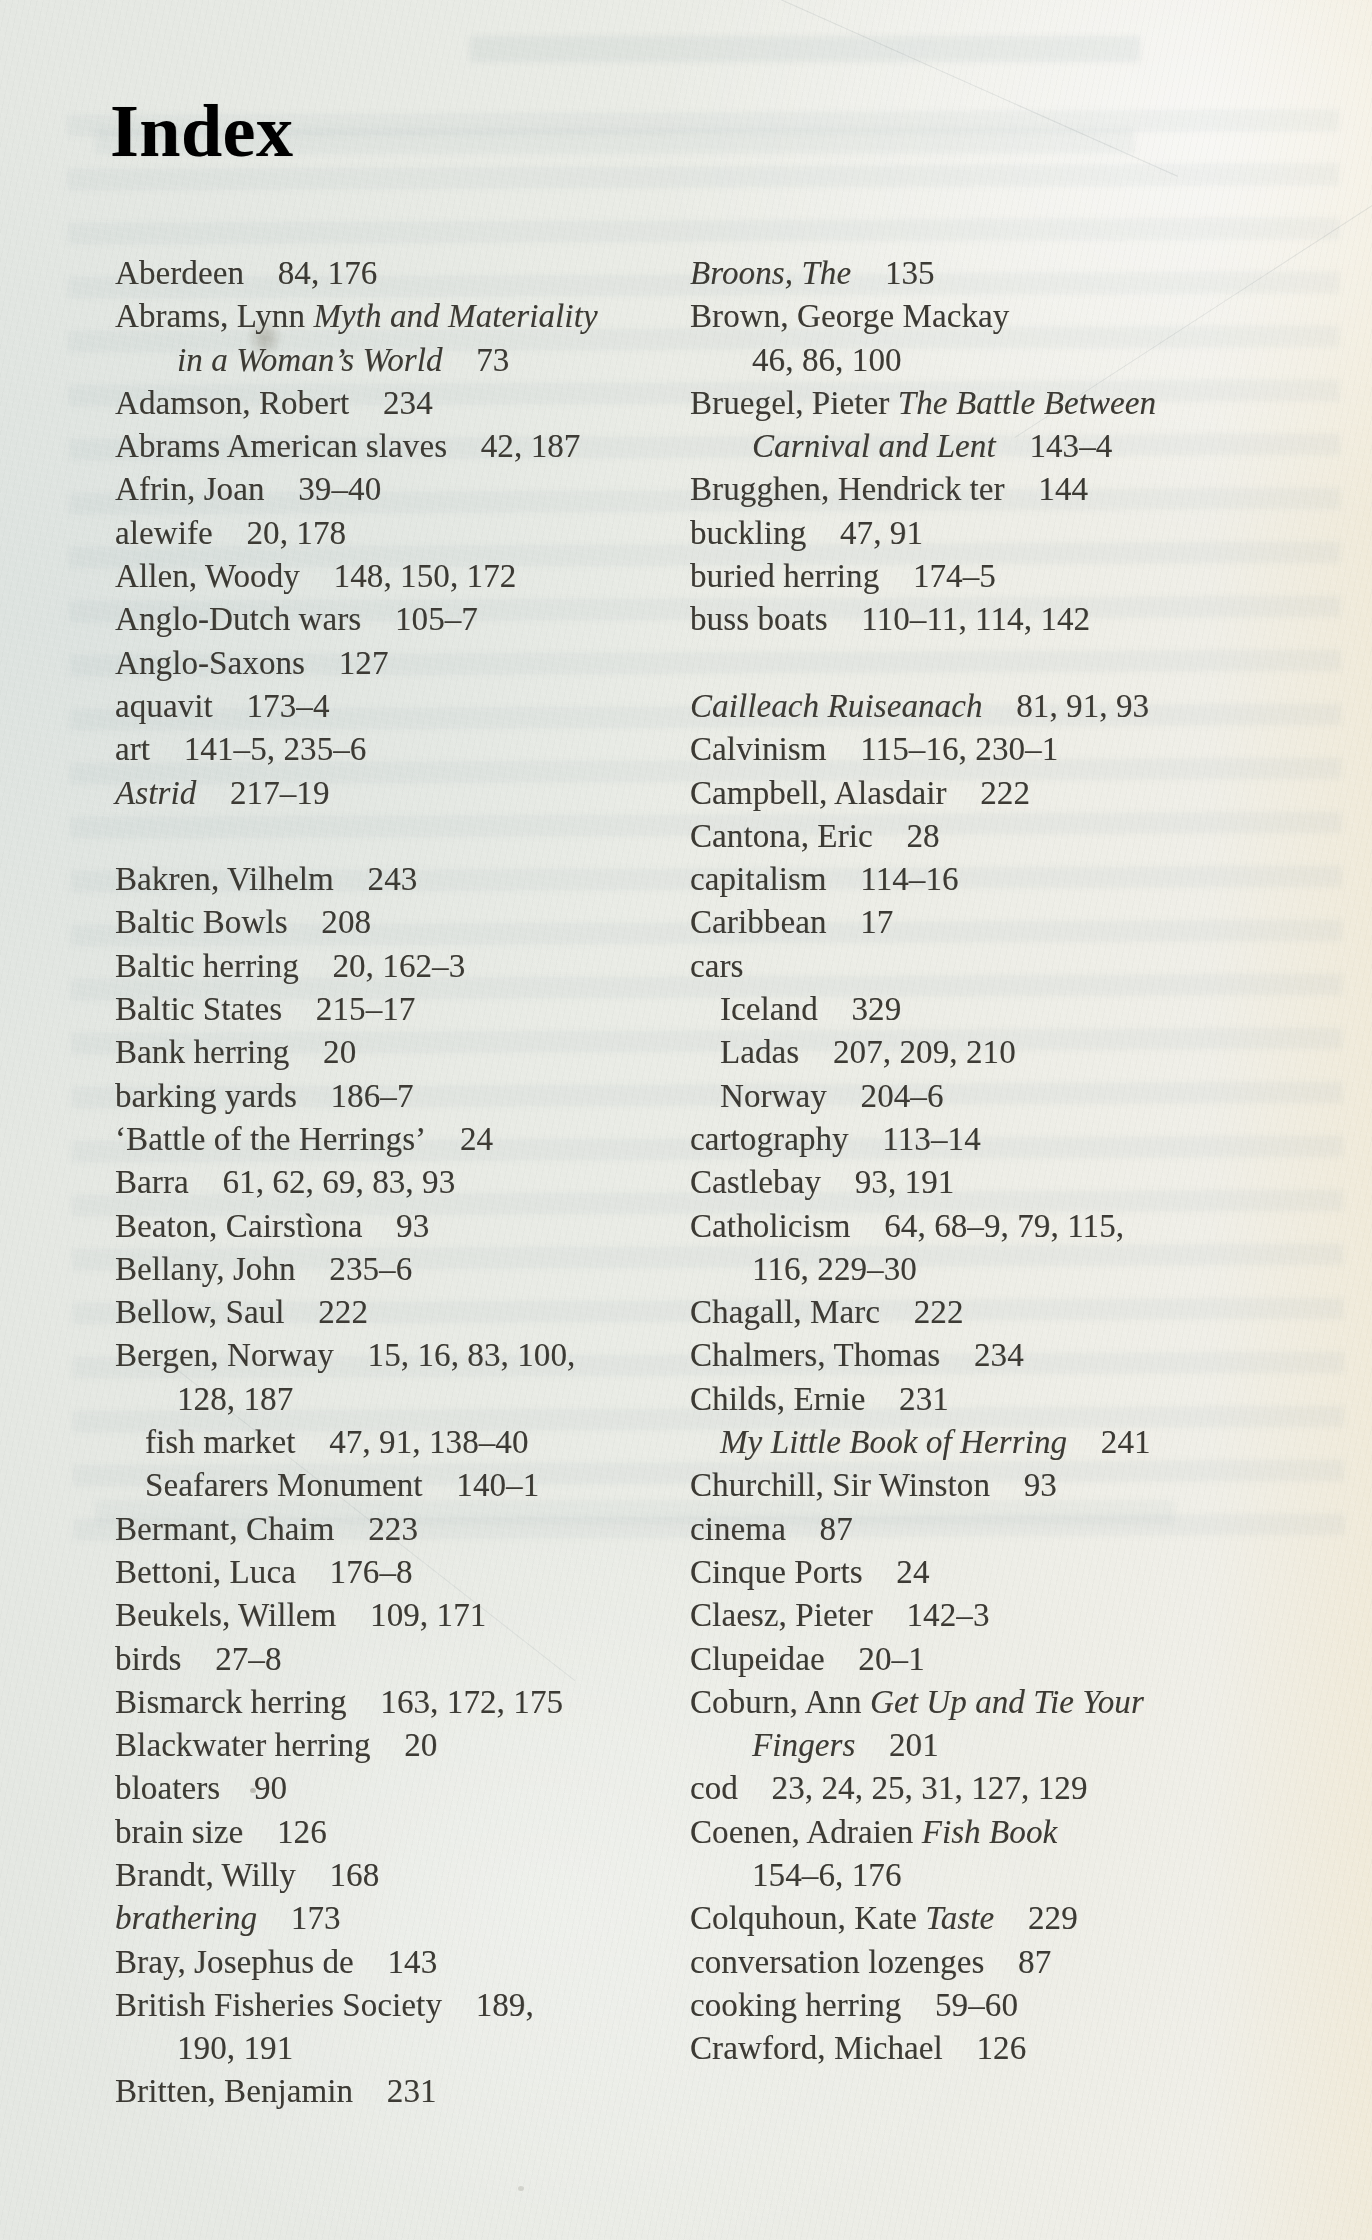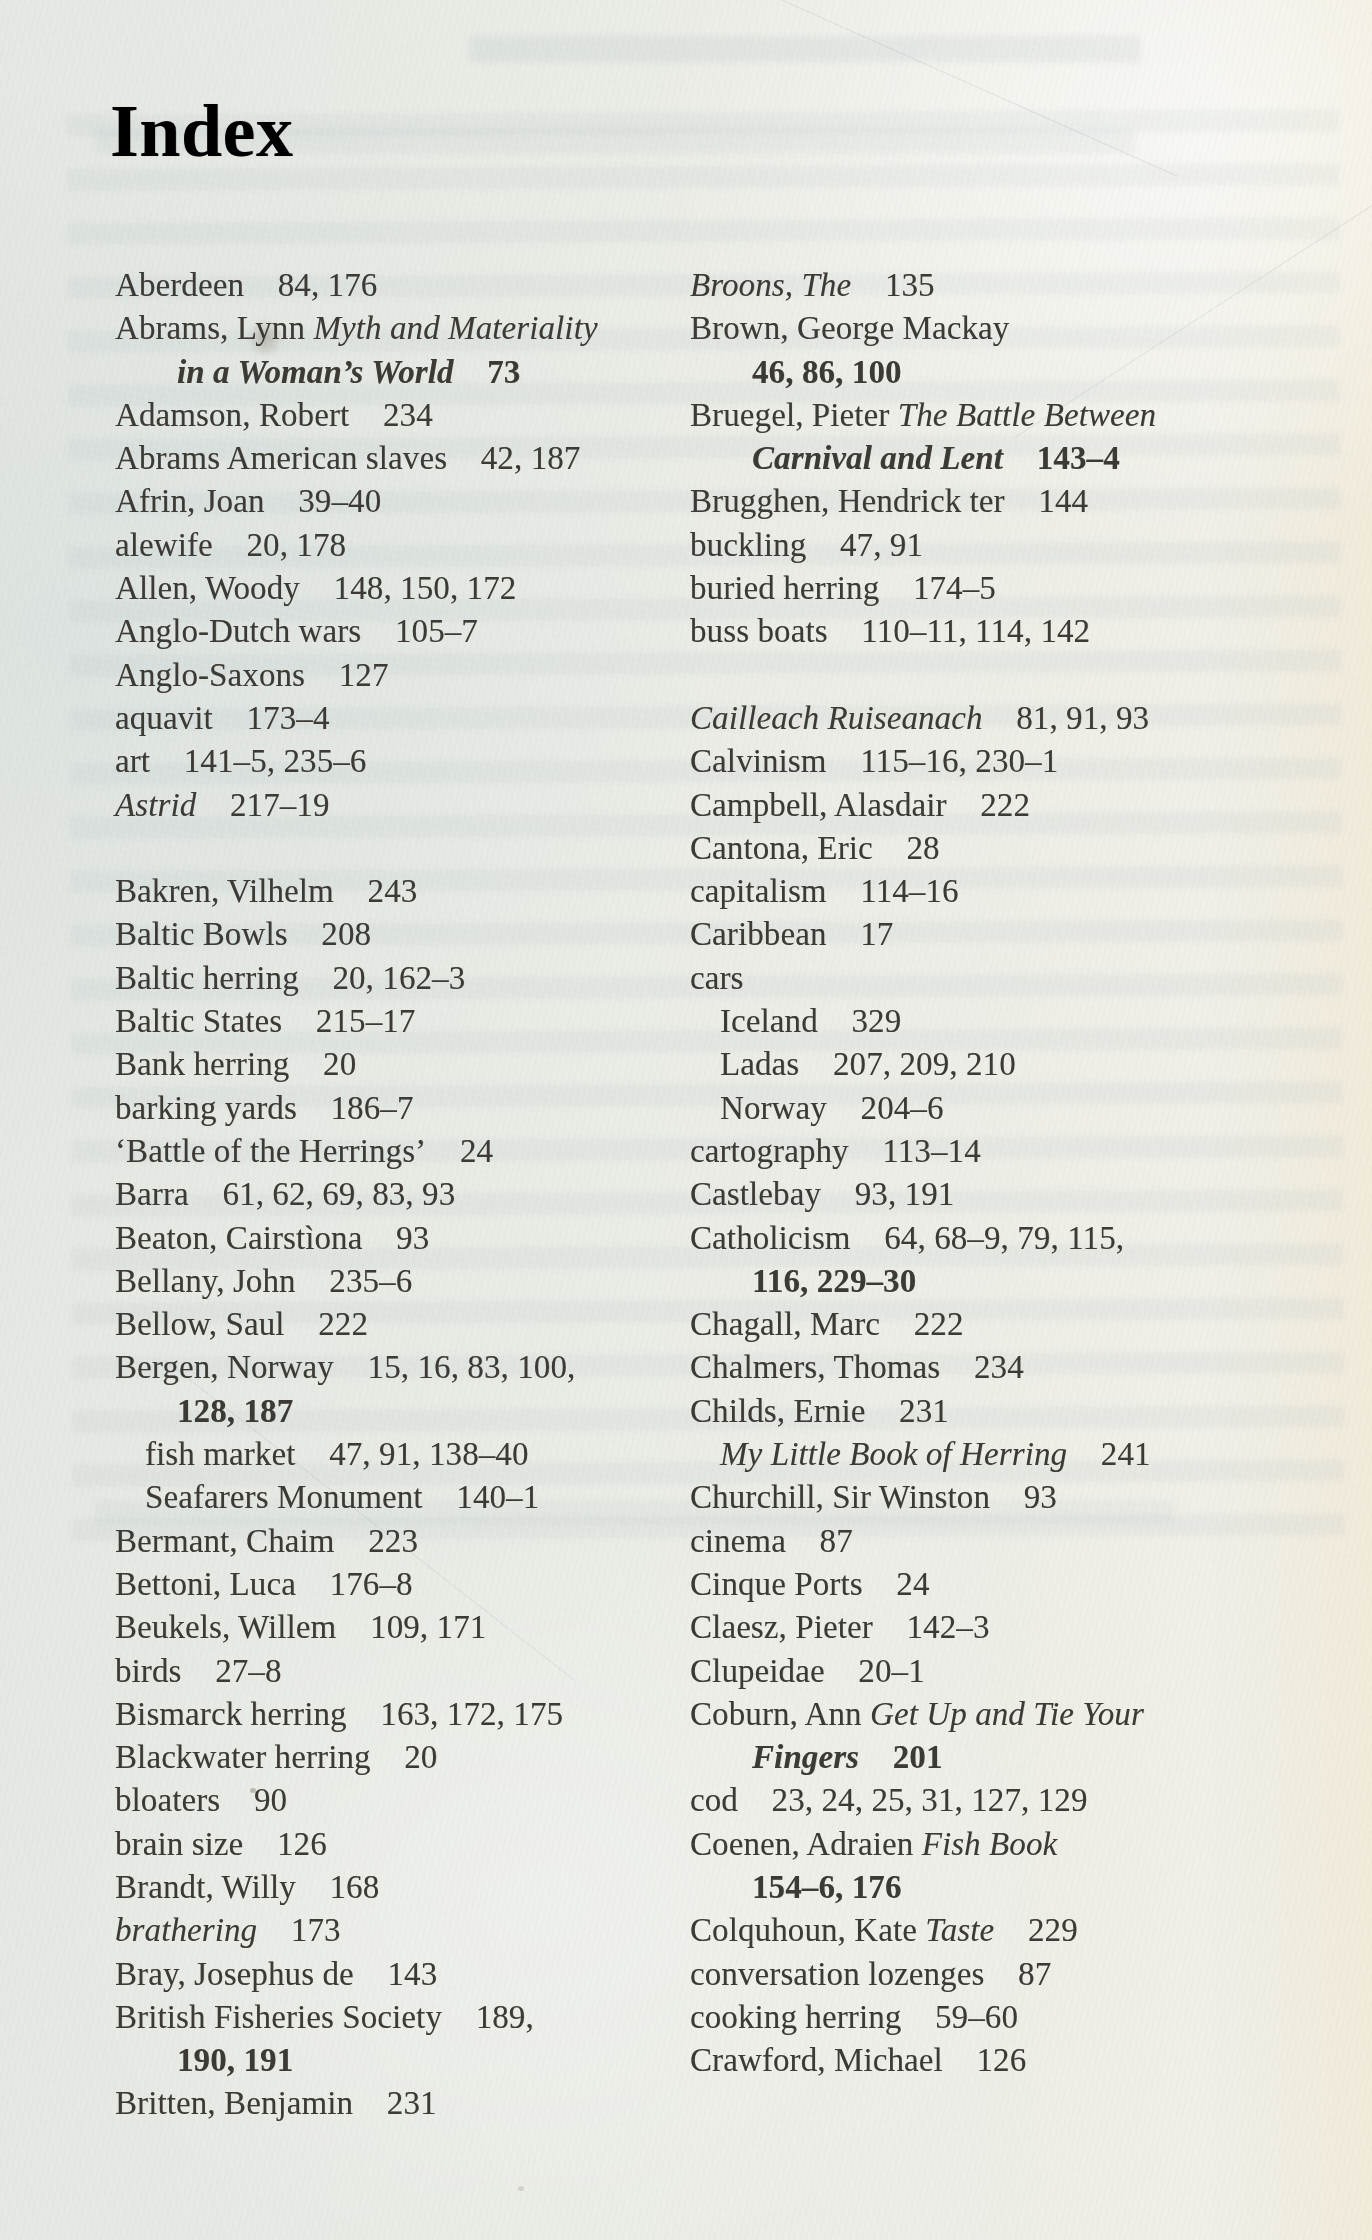--- a/index.html
+++ b/index.html
@@ -29,31 +29,31 @@
   .smudge{position:absolute;border-radius:50%;background:radial-gradient(closest-side, rgba(118,112,96,.38), rgba(118,112,96,0));
     filter:blur(1.5px);pointer-events:none;}
   .speck{position:absolute;width:6px;height:5px;border-radius:50%;background:rgba(110,104,90,.4);filter:blur(.5px);pointer-events:none;}
 
   .title{
     position:absolute;left:110px;top:94px;margin:0;
     font-size:74px;font-weight:bold;line-height:74px;letter-spacing:.5px;
     color:#000000;text-shadow:.4px .4px .7px rgba(46,44,39,.35);
   }
   .col{
-    position:absolute;top:264px;
+    position:absolute;top:252px;
     font-size:33px;line-height:43.3px;color:#3c3a34;
     text-shadow:.3px .3px .6px rgba(60,58,50,.32);
     letter-spacing:.1px;
   }
   .col-left{left:115px;width:566px;}
   .col-right{left:690px;width:660px;}
   .line{white-space:nowrap;height:43.3px;}
   .blank{height:43.3px;}
   .ind1{padding-left:30px;}
-  .ind2{padding-left:62px;font-weight:bold;}
+  .ind2{padding-left:62px;}
   .it{font-style:italic;}
   .num{margin-left:1.02em;}
 </style>
 </head>
 <body>
 
 <div class="page">
 
   <div class="ghost-band"></div>
   <div class="ghost-bar" style="left:470px;top:36px;width:670px;height:26px;"></div>

